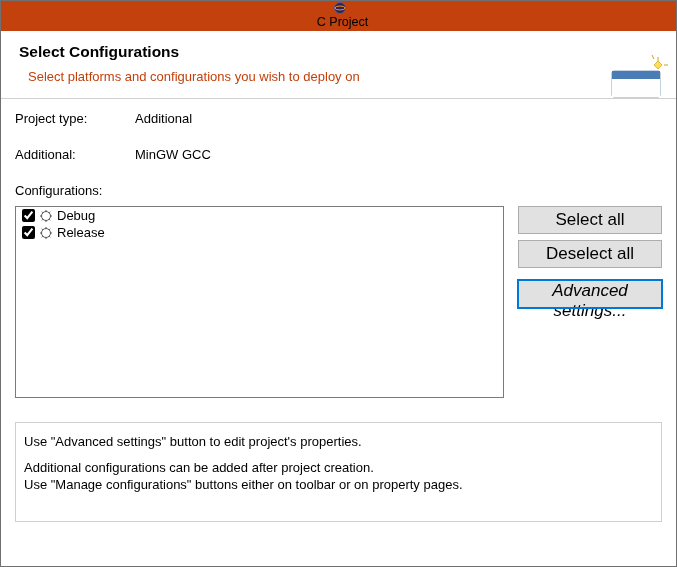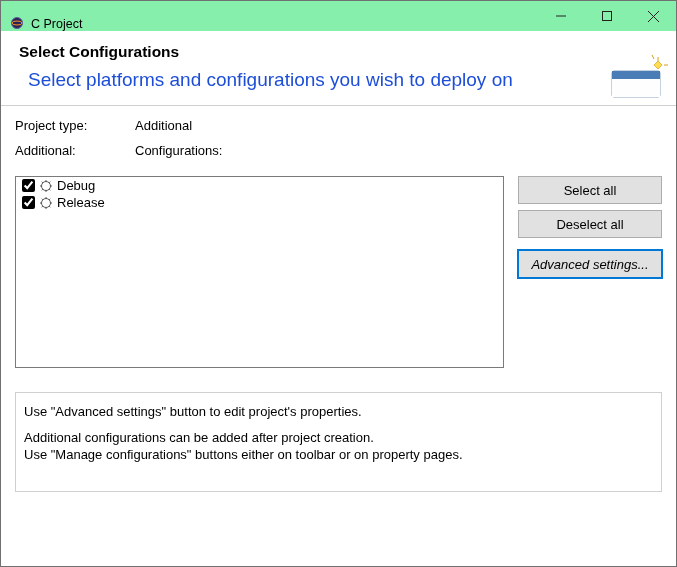--- a/index.html
+++ b/index.html
@@ -1,35 +1,35 @@
 <!DOCTYPE html>
 <html><head>
 <meta charset="utf-8">
 <style>
   * { box-sizing: border-box; margin: 0; padding: 0; }
   body { font-family: "Segoe UI", Tahoma, sans-serif; font-size: 13px; color: #000; background: #fff; width: 677px; height: 567px; overflow: hidden; border: 1px solid #707070; }
-  .titlebar { display: flex; align-items: flex-end; height: 30px; padding-left: 8px; background: #86efac; }
+  .titlebar { display: flex; align-items: center; height: 30px; padding-left: 8px; background: #c2410c; flex-direction: column; }
   .titlebar .icon { width: 16px; height: 16px; display: flex; align-items: center; justify-content: center; margin-right: 6px; }
   .titlebar .title { flex: 1; font-size: 12.5px; color: #000; }
   .winbtn { width: 46px; height: 30px; display: flex; align-items: center; justify-content: center; }
   .winbtn svg { stroke: #222; }
   .header { padding: 12px 10px 14px 18px; border-bottom: 1px solid #d0d0d0; position: relative; background: #fff; }
   .header h1 { font-size: 15.5px; font-weight: 700; margin-bottom: 8px; }
-  .header .subtitle { font-size: 19px; color: #1d4ed8; padding-left: 9px; }
+  .header .subtitle { font-size: 13px; color: #c2410c; padding-left: 9px; }
   .banner { position: absolute; right: 6px; top: 12px; width: 64px; height: 64px; }
   .content { padding: 12px 14px 8px 14px; }
-  .info-grid { display: grid; grid-template-columns: 120px auto; row-gap: 10px; margin-bottom: 8px; font-size: 13px; }
+  .info-grid { display: grid; grid-template-columns: 120px auto; row-gap: 21px; margin-bottom: 8px; font-size: 13px; }
   .config-row { display: flex; gap: 14px; align-items: flex-start; }
   .listbox { flex: 1; height: 192px; border: 1px solid #7a7a7a; background: #fff; padding: 0 2px; overflow: auto; }
   .list-item { display: flex; align-items: center; gap: 4px; padding: 1px 4px; font-size: 13px; }
   .list-item input[type=checkbox] { width: 13px; height: 13px; accent-color: #000; }
   .cfg-icon { width: 14px; height: 14px; display: inline-flex; align-items: center; justify-content: center; }
   .side-buttons { width: 144px; display: flex; flex-direction: column; gap: 6px; }
   .side-buttons .spacer { flex: 1; }
-  button.btn { height: 28px; font-family: inherit; font-size: 13px; background: #e1e1e1; border: 1px solid #adadad; cursor: pointer; }
+  button.btn { height: 28px; font-family: inherit; font-size: 17px; background: #e1e1e1; border: 1px solid #adadad; cursor: pointer; }
   button.btn:focus, button.btn.focus { outline: 2px solid #0078d7; outline-offset: -1px; border-color: #0078d7; font-style: italic; }
   .hints { margin: 24px 0 0 0; border: 1px solid #d0d0d0; padding: 10px 8px; font-size: 13px; line-height: 1.35; min-height: 100px; }
   .hints p + p { margin-top: 8px; }
 </style>
 </head>
 <body>
 
 <div class="titlebar">
   <span class="icon">
     <svg width="14" height="14" viewBox="0 0 14 14">
@@ -70,20 +70,21 @@
       <line x1="46" y1="12" x2="48" y2="16" stroke="#d4a017" stroke-width="1"></line>
     </svg>
   </div>
 </div>
 
 <div class="content">
   <div class="info-grid">
     <div>Project type:</div>
     <div>Additional</div>
     <div>Additional:</div>
+    <div>MinGW GCC</div>
     <div>Configurations:</div>
     <div></div>
   </div>
 
   <div class="config-row">
     <div class="listbox" id="cfg-list">
         <div class="list-item">
           <input type="checkbox" checked="" style="">
           <span class="cfg-icon">
             <svg width="12" height="12" viewBox="0 0 12 12">

